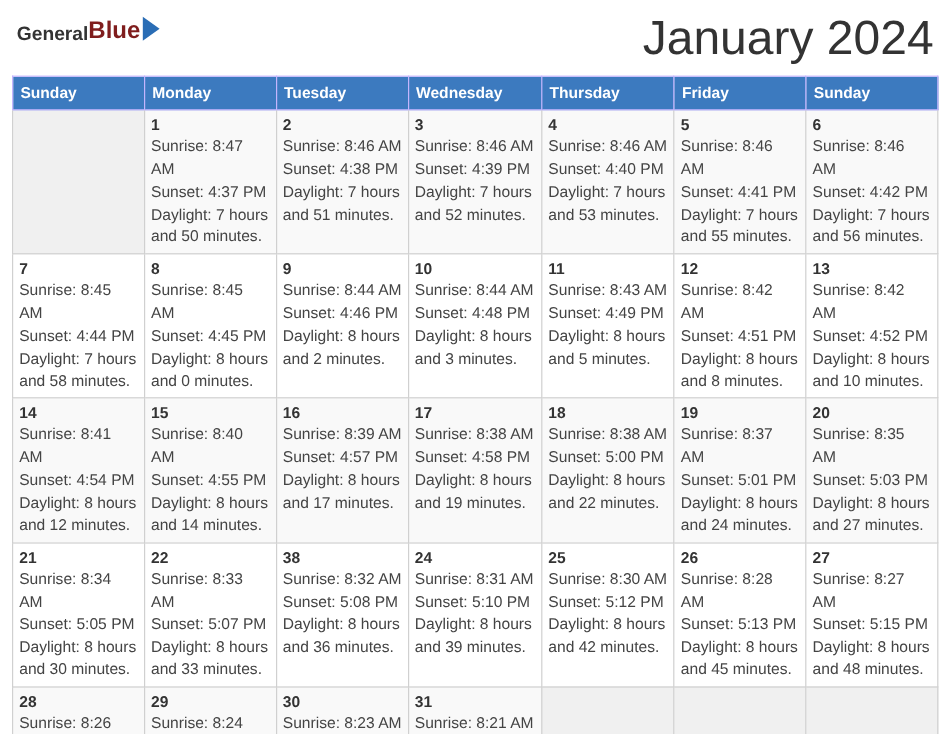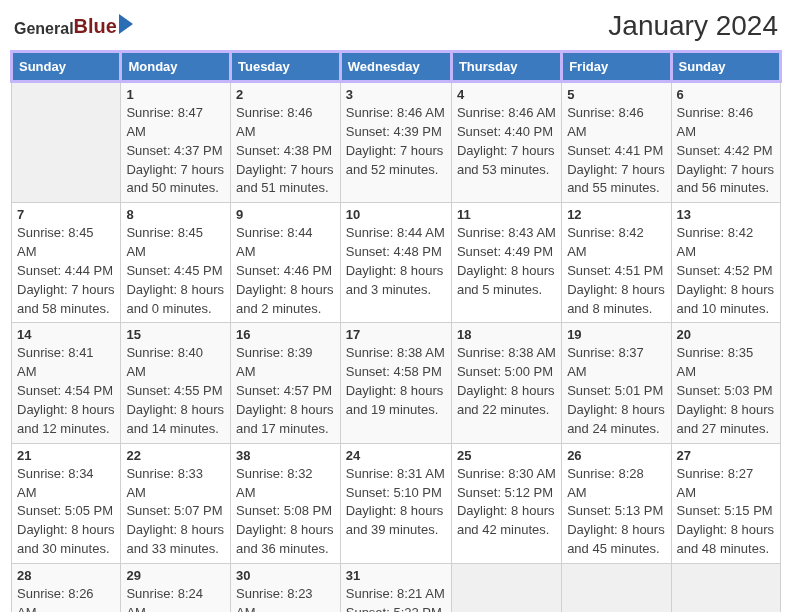--- a/index.html
+++ b/index.html
@@ -44,41 +44,41 @@
       border-left: 14px solid #2a6db5;
       border-top: 10px solid transparent;
       border-bottom: 10px solid transparent;
       margin-left: 2px;
       margin-bottom: 4px;
     }
     .title-area {
       text-align: right;
     }
     .calendar-title {
-      font-size: 28px;
+      font-size: 40px;
       font-weight: normal;
       color: #333;
     }
     .calendar-subtitle {
       font-size: 16px;
       color: #555;
     }
     .calendar-table {
       width: 100%;
       border-collapse: collapse;
       font-size: 11px;
     }
     .calendar-table thead tr th {
       background-color: #3c7abf;
       color: #fff;
       text-align: left;
       padding: 6px 6px;
       font-size: 13px;
       font-weight: bold;
-      border: 3px solid #c4b5fd;
+      border: 1px solid #c4b5fd;
     }
     .calendar-table tbody tr td {
       border: 1px solid #d0d0d0;
       vertical-align: top;
       padding: 4px 5px;
       width: 113px;
       min-height: 70px;
       background: #fff;
     }
     .calendar-table tbody tr:nth-child(odd) td {

